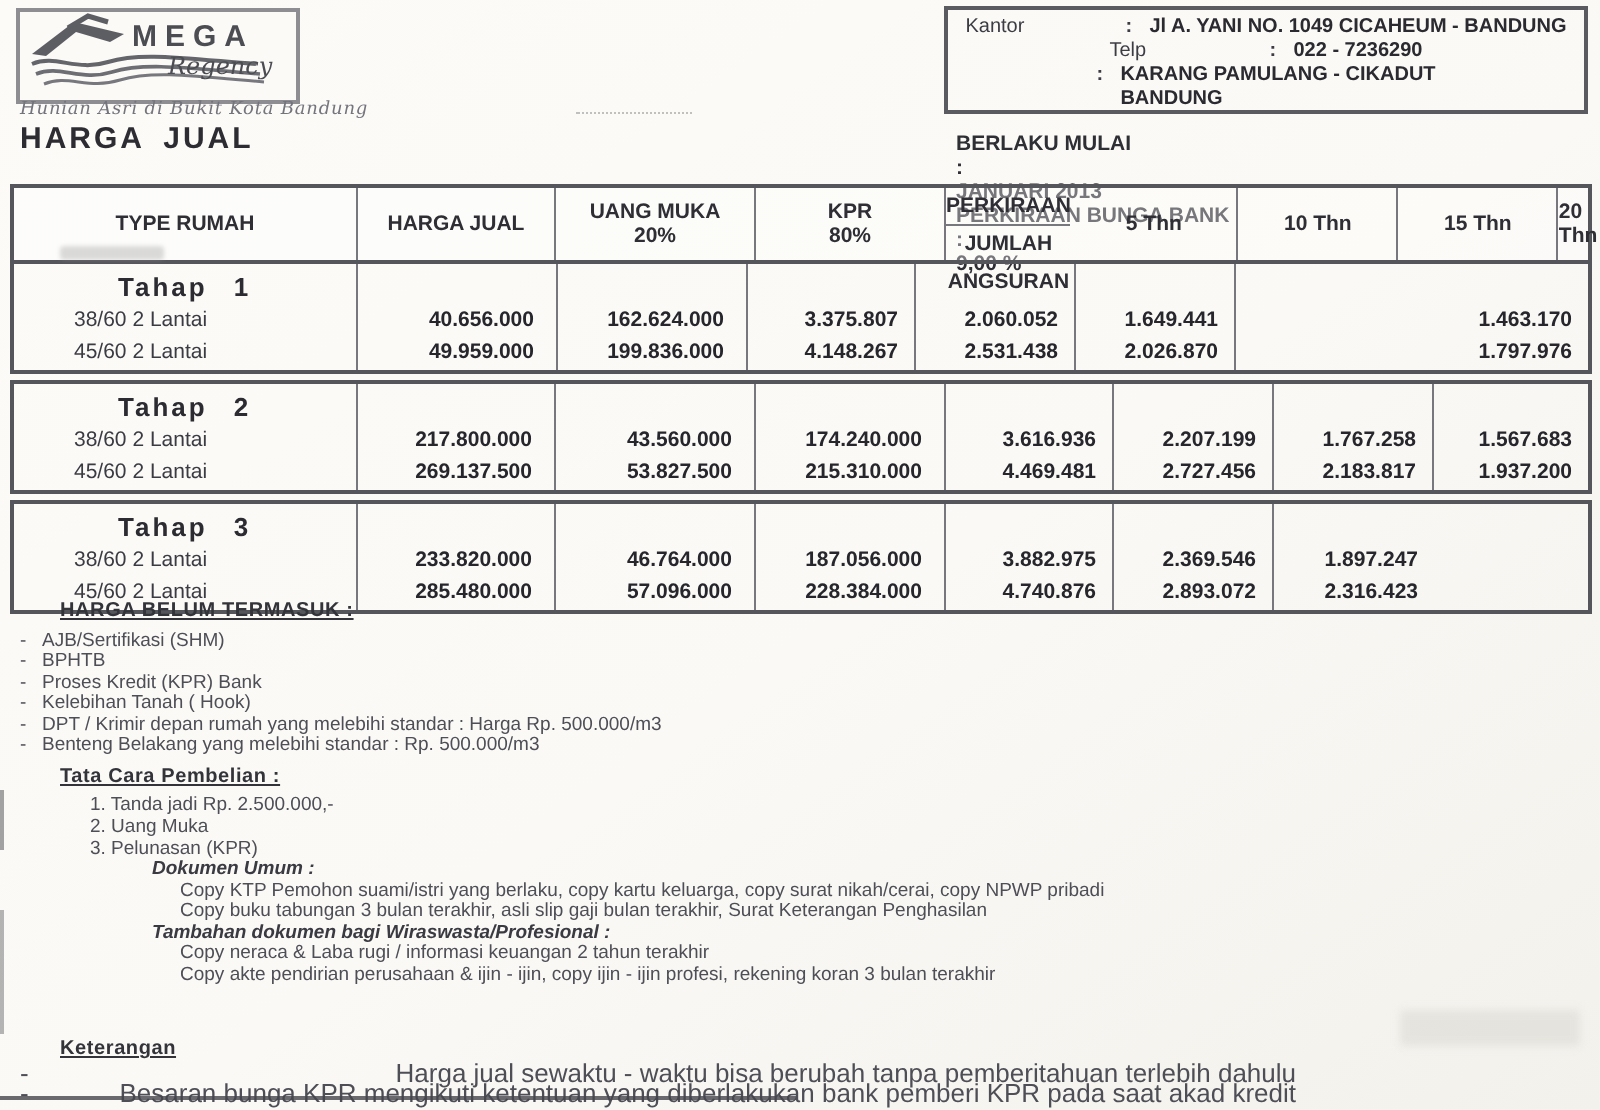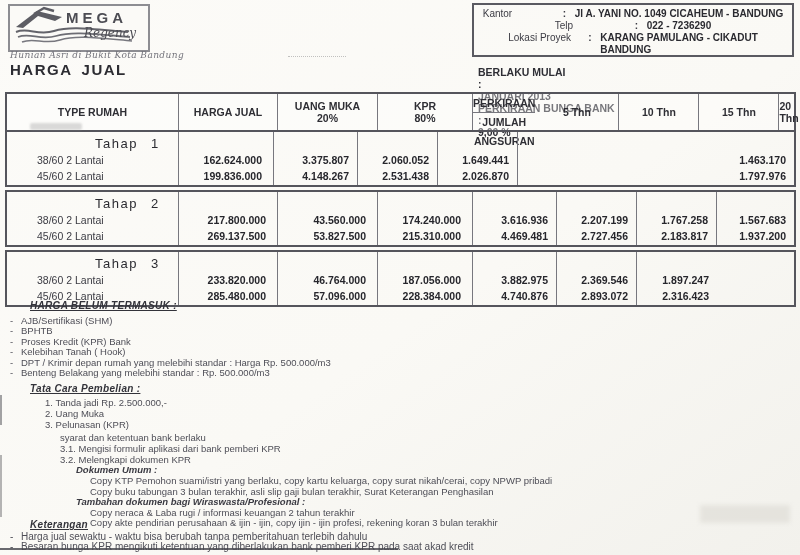--- a/index.html
+++ b/index.html
@@ -36,40 +36,40 @@
   .w-a1{width:80px;flex:none;}
   .w-a2{width:80px;flex:none;}
   .w-a3{flex:1;}
   .hc{display:flex;flex-direction:column;align-items:center;justify-content:center;font-size:10.5px;font-weight:600;color:#2e2e34;line-height:12px;}
   .h-ang{flex:1;display:flex;flex-direction:row;box-sizing:border-box;}
   .h-ang-title{height:19px;line-height:19px;text-align:center;border-bottom:1px solid #77777e;font-size:10.5px;font-weight:600;color:#2e2e34;box-sizing:border-box;}
   .h-ang-terms{display:flex;flex:1;}
   .h-ang-terms .tcol{display:flex;align-items:center;justify-content:center;font-size:10.5px;font-weight:600;color:#2e2e34;}
   .tgroup{display:flex;border:2px solid #55555c;border-top:none;box-sizing:border-box;}
   .tgroup + .tgroup{margin-top:3px;border-top:2px solid #55555c;}
-  .tahap{height:21px;line-height:24px;padding-left:88px;font-size:13px;letter-spacing:1.5px;word-spacing:8px;color:#2b2b31;font-weight:400;}
+  .tahap{height:21px;line-height:24px;padding-left:52px;font-size:13px;letter-spacing:1.5px;word-spacing:8px;color:#2b2b31;font-weight:700;}
   .typ{height:16px;line-height:15px;padding-left:30px;font-size:10.5px;color:#3b3b43;}
   .spacer{height:21px;}
   .num{height:16px;line-height:15px;text-align:right;font-size:10.5px;font-weight:600;color:#26262c;padding-right:11px;}
   .tgroup .w-a0 .num,.tgroup .w-a1 .num,.tgroup .w-a2 .num,.tgroup .w-a3 .num{padding-right:8px;}
   
   .sec{position:absolute;left:8px;}
-  .sec-title{font-size:10px;font-weight:700;font-style:italic;text-decoration:underline;color:#33333a;letter-spacing:.3px;padding-left:22px;}
+  .sec-title{font-size:10px;font-weight:700;text-decoration:underline;color:#33333a;letter-spacing:.3px;padding-left:22px;}
   .sec-excluded{top:300px;width:560px;}
   .excl-list{margin:5px 0 0 2px;padding:0;list-style:none;font-size:9.5px;line-height:10.4px;color:#4e4e57;}
   .excl-list li{position:relative;padding-left:11px;}
   .excl-list li::before{content:"-";position:absolute;left:0;}
   .sec-purchase{top:383px;width:720px;}
   .p-steps{margin:3px 0 0 37px;font-size:9.5px;line-height:11px;color:#4e4e57;}
   .p-sub{margin:3px 0 0 52px;font-size:9.5px;line-height:10.8px;color:#4e4e57;}
   .dok{margin:0 0 0 68px;font-size:9.5px;line-height:10.6px;color:#4e4e57;}
   .dok-title{font-weight:700;font-style:italic;color:#3a3a42;}
   .dok-lines{margin-left:14px;}
   .sec-keterangan{top:519px;width:640px;}
-  .ket-list{margin:2px 0 0 2px;padding:0;list-style:none;font-size:10px;line-height:10.2px;color:#4e4e57;}
+  .ket-list{margin:2px 0 0 2px;padding:0;list-style:none;font-size:13px;line-height:10.2px;color:#4e4e57;text-align:right;}
   .ket-list li{position:relative;padding-left:11px;}
   .ket-list li::before{content:"-";position:absolute;left:0;}
   
   .bottom-line{position:absolute;left:0;top:548px;width:398px;border-top:2px solid #45454c;opacity:.8;}
   .art-smudge{position:absolute;left:30px;top:123px;width:52px;height:7px;background:#9a9a9a;opacity:.35;filter:blur(1px);border-radius:2px;}
   .art-dots{position:absolute;left:288px;top:56px;width:58px;border-top:1px dotted #9a9a9a;opacity:.6;}
   .art-edge1{position:absolute;left:0;top:395px;width:2px;height:30px;background:#4a4a50;opacity:.5;}
   .art-edge2{position:absolute;left:0;top:455px;width:2px;height:62px;background:#4a4a50;opacity:.4;}
   .art-blot{position:absolute;left:700px;top:505px;width:90px;height:18px;background:#d8d6cf;opacity:.5;filter:blur(2px);}
 </style>
@@ -97,21 +97,20 @@
       <span class="office-label">Kantor</span>
       <span class="office-colon">:</span>
       <span class="office-value">Jl A. YANI  NO. 1049 CICAHEUM  - BANDUNG</span>
     </div>
     <div class="office-row">
       <span class="office-label">Telp</span>
       <span class="office-colon">:</span>
       <span class="office-value">022 - 7236290</span>
     </div>
     <div class="office-row">
-      <span class="office-label">Lokasi Proyek</span>
       <span class="office-colon">:</span>
       <span class="office-value">
         <span>KARANG PAMULANG -  CIKADUT</span><br>
         <span>BANDUNG</span>
       </span>
     </div>
   </div>
 
   <div class="meta-block">
     <div class="meta-row">
@@ -151,20 +150,25 @@
           <div class="tcol w-a3">20 Thn</div>
         </div>
       </div>
     </div>
 
     <div class="tgroup">
       <div class="tcol w-type">
         <div class="tahap">Tahap  1</div>
         <div class="typ">38/60  2 Lantai</div>
         <div class="typ">45/60  2 Lantai</div>
+      </div>
+      <div class="tcol w-muka">
+        <div class="spacer"></div>
+        <div class="num">40.656.000</div>
+        <div class="num">49.959.000</div>
       </div>
       <div class="tcol w-kpr">
         <div class="spacer"></div>
         <div class="num">162.624.000</div>
         <div class="num">199.836.000</div>
       </div>
       <div class="tcol w-a0">
         <div class="spacer"></div>
         <div class="num">3.375.807</div>
         <div class="num">4.148.267</div>
@@ -280,25 +284,20 @@
     </ul>
   </div>
 
   <div class="sec sec-purchase">
     <div class="sec-title">Tata Cara Pembelian  :</div>
     <div class="p-steps">
       <div>1.   Tanda jadi    Rp.     2.500.000,-</div>
       <div>2.   Uang Muka</div>
       <div>3.   Pelunasan  (KPR)</div>
     </div>
-    <div class="p-sub">
-      <div>syarat dan ketentuan bank berlaku</div>
-      <div>3.1.   Mengisi formulir aplikasi dari bank pemberi KPR</div>
-      <div>3.2.   Melengkapi dokumen KPR</div>
-    </div>
     <div class="dok">
       <div class="dok-title">Dokumen Umum  :</div>
       <div class="dok-lines">
         <div>Copy KTP Pemohon suami/istri yang berlaku, copy kartu keluarga, copy surat nikah/cerai, copy NPWP pribadi</div>
         <div>Copy buku tabungan 3 bulan terakhir, asli slip gaji bulan terakhir, Surat Keterangan Penghasilan</div>
       </div>
       <div class="dok-title">Tambahan dokumen bagi Wiraswasta/Profesional  :</div>
       <div class="dok-lines">
         <div>Copy neraca &amp; Laba rugi / informasi keuangan 2 tahun terakhir</div>
         <div>Copy akte pendirian perusahaan &amp; ijin - ijin, copy ijin - ijin profesi, rekening koran 3 bulan terakhir</div>

